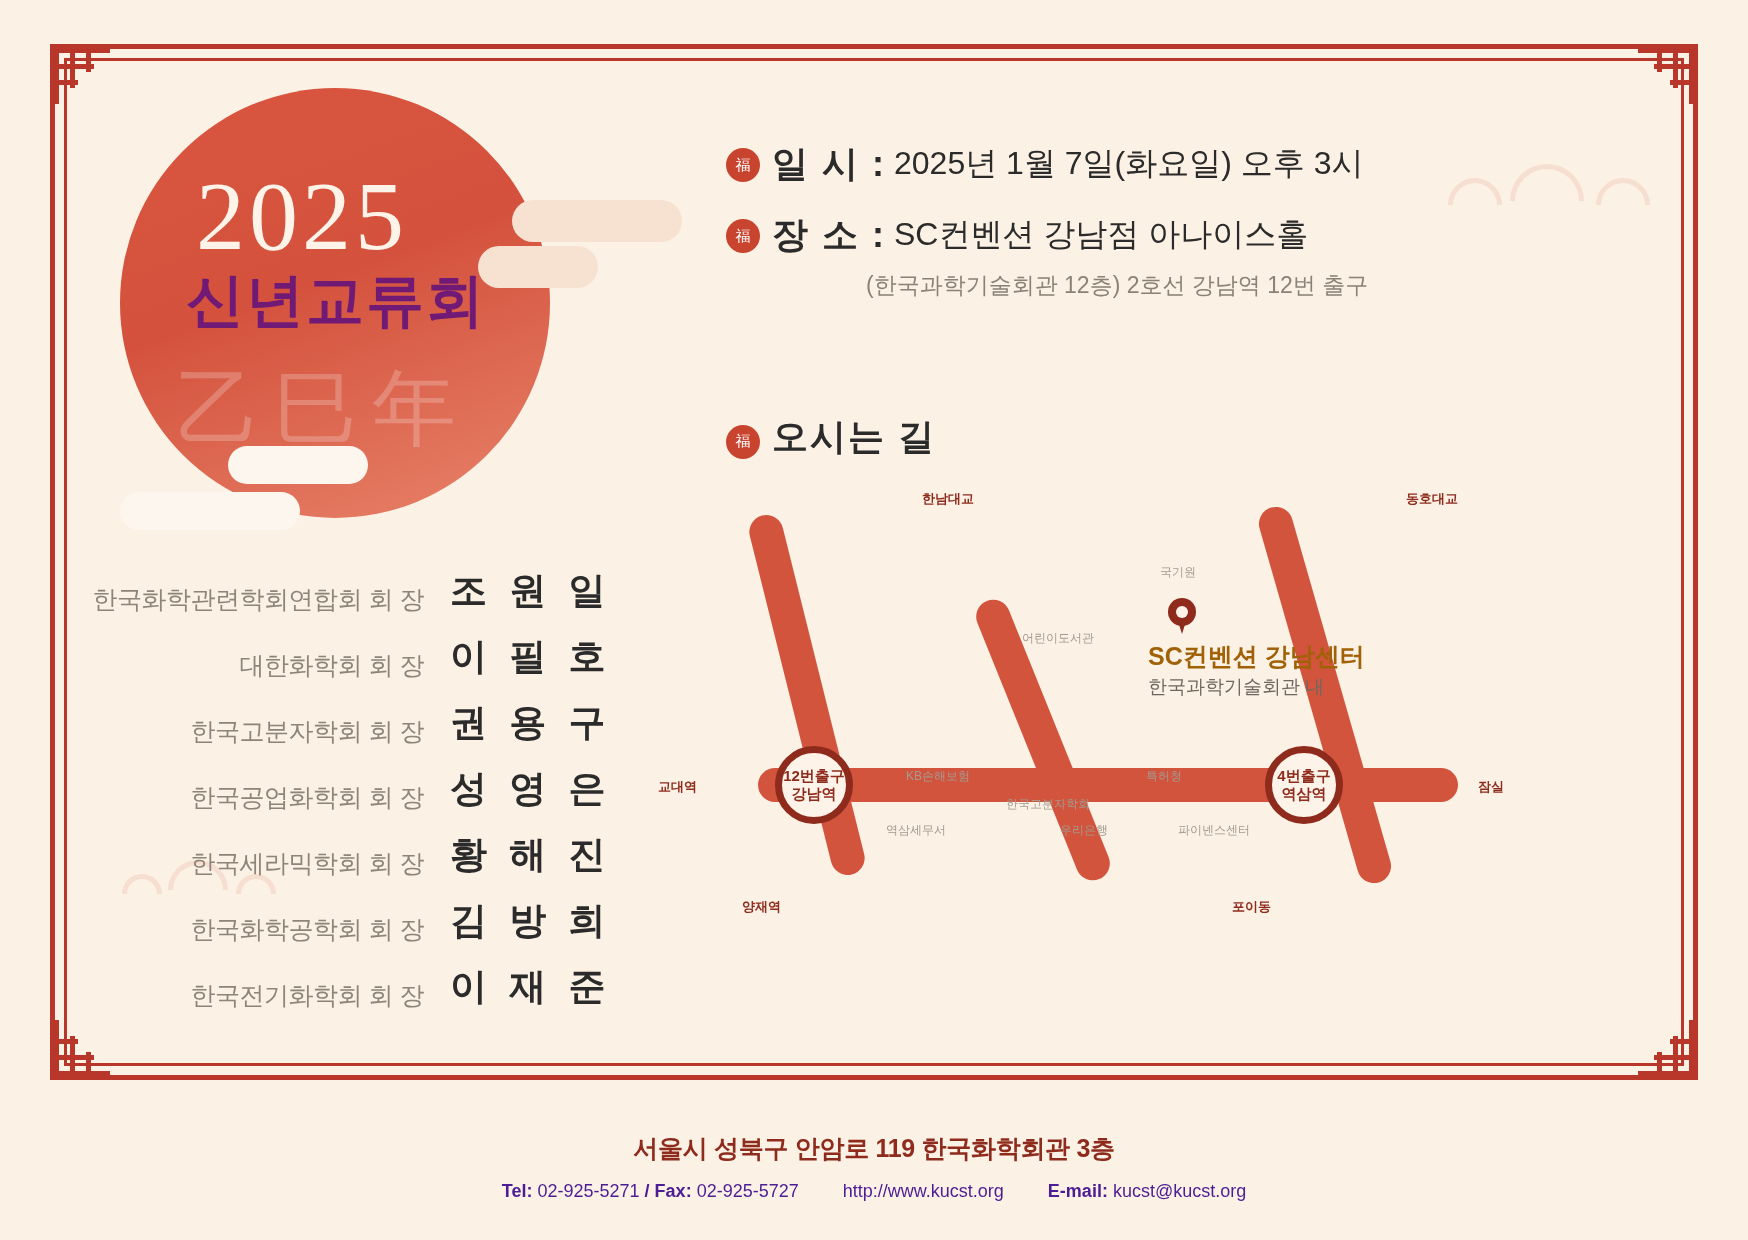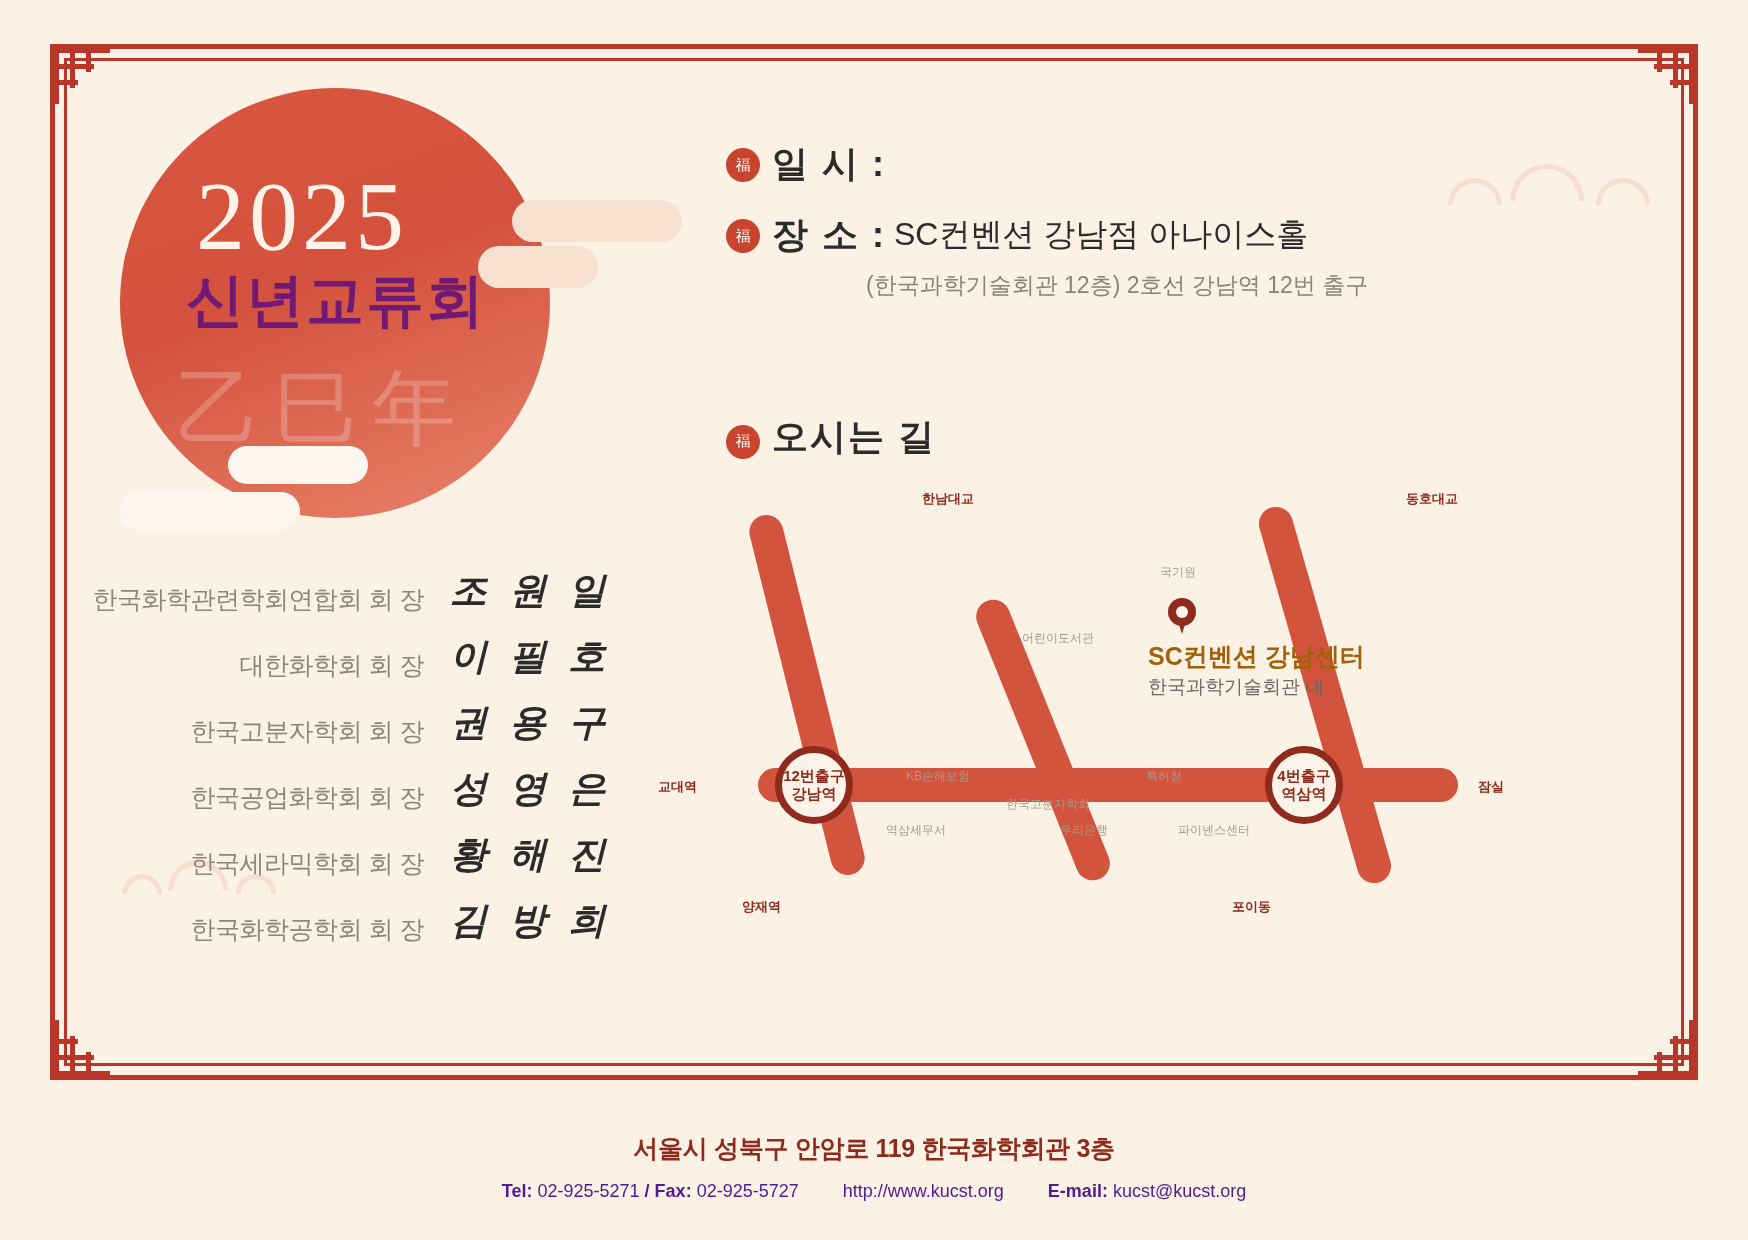--- a/index.html
+++ b/index.html
@@ -89,21 +89,21 @@
   .way-row .lbl{ font-size:36px; }
 
   
   .officers{ position:absolute; left:110px; top:566px; width:470px; }
   .off-row{ display:flex; align-items:flex-end; justify-content:flex-end;
             margin-bottom:16px; }
   .off-org{ font-size:25px; color:#8d857b; letter-spacing:-.5px;
             white-space:nowrap; }
   .off-name{ font-size:37px; font-weight:700; color:#2b2b2b;
              width:130px; text-align:left; margin-left:26px;
-             letter-spacing:6px; white-space:nowrap;font-style:italic; }
+             letter-spacing:6px; white-space:nowrap; }
 
   
   .map{ position:absolute; left:640px; top:490px; width:900px; height:450px; }
   .road{ position:absolute; background:#d2543d; border-radius:22px; }
   .road-h{ left:118px; top:278px; width:700px; height:34px; }
   .road-d1{ left:150px; top:20px; width:34px; height:370px;
             transform-origin:center; transform:rotate(-14deg); }
   .road-d2{ left:386px; top:100px; width:34px; height:300px;
             transform:rotate(-22deg); }
   .road-d3{ left:668px; top:10px; width:34px; height:390px;
@@ -203,20 +203,21 @@
 
 <div class="title-ghost">乙巳年</div>
 <div class="title-year">2025</div>
 <div class="title-main">신년교류회</div>
 
 <div class="info">
 
   <div class="info-row">
     <div class="bok">福</div>
     <div class="lbl">일 시 :</div>
+    <div class="val">2025년 1월 7일(화요일) 오후 3시</div>
   </div>
 
   <div class="info-row">
     <div class="bok">福</div>
     <div class="lbl">장 소 :</div>
     <div class="val">SC컨벤션 강남점 아나이스홀</div>
   </div>
 
   <div class="subval">(한국과학기술회관 12층) 2호선 강남역 12번 출구</div>
 
@@ -243,20 +244,24 @@
     <span class="off-org">한국공업화학회 회 장</span>
     <span class="off-name">성 영 은</span>
   </div>
   <div class="off-row">
     <span class="off-org">한국세라믹학회 회 장</span>
     <span class="off-name">황 해 진</span>
   </div>
   <div class="off-row">
     <span class="off-org">한국화학공학회 회 장</span>
     <span class="off-name">김 방 희</span>
+  </div>
+  <div class="off-row">
+    <span class="off-org">한국전기화학회 회 장</span>
+    <span class="off-name">이 재 준</span>
   </div>
 </div>
 
 <div class="map">
 
   <div class="road road-d1"></div>
   <div class="road road-d2"></div>
   <div class="road road-d3"></div>
   <div class="road road-h"></div>
 

